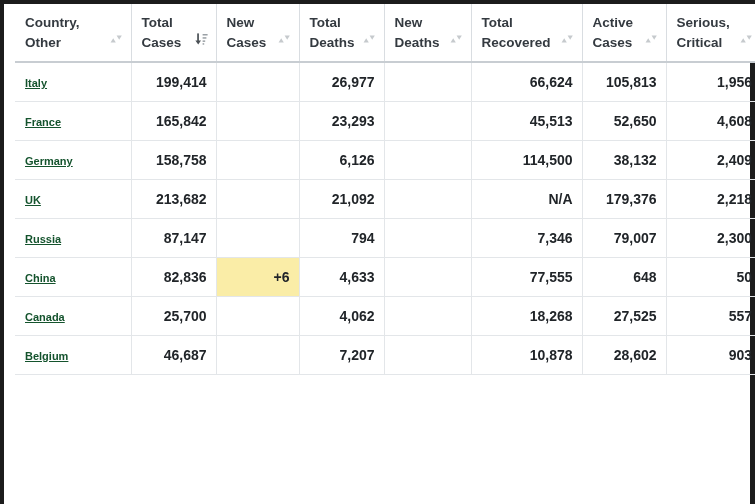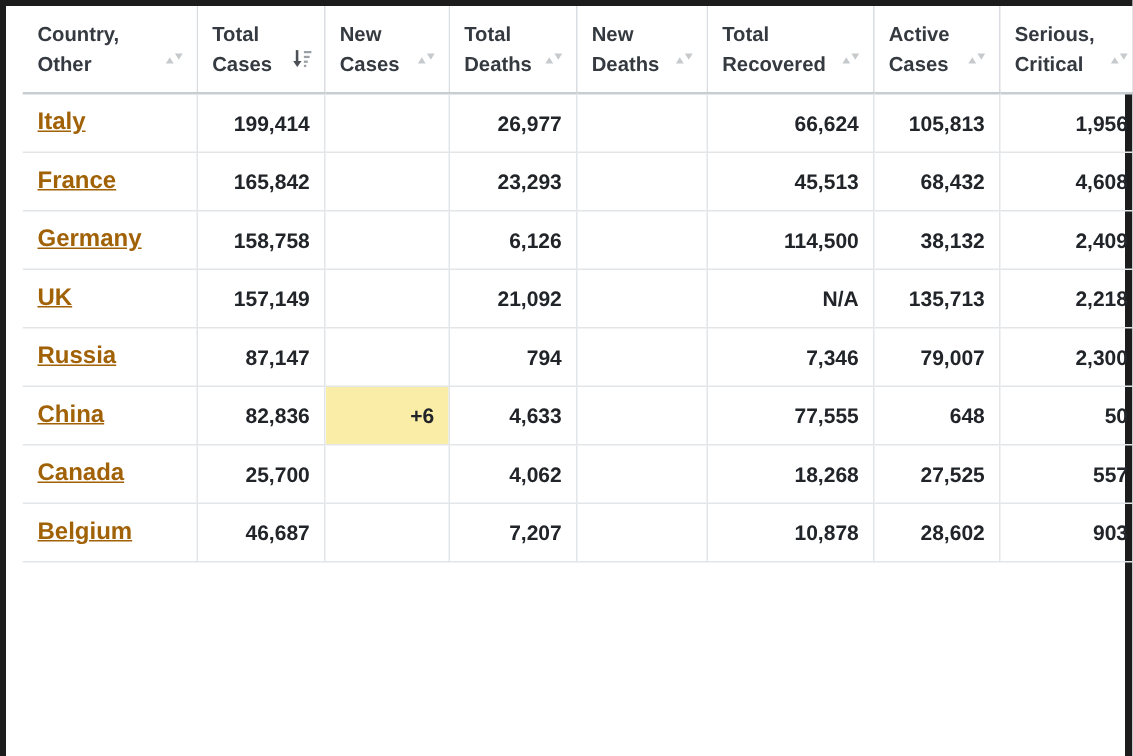--- a/index.html
+++ b/index.html
@@ -109,24 +109,24 @@
     white-space: nowrap;
     overflow: hidden;
   }
   tbody td:last-child { border-right: none; }
 
   td.country-cell {
     text-align: left;
     font-weight: normal;
   }
   a.country-link {
-    color: #a16207;
+    color: #14532d;
     text-decoration: underline;
     font-weight: bold;
-    font-size: 16px;
+    font-size: 11px;
   }
 
   td.hl-new-cases {
     background: #faeda7;
   }
 
   
   col.c-country   { width: 116px; }
   col.c-total-cases { width: 85px; }
   col.c-new-cases { width: 83px; }
@@ -281,41 +281,41 @@
             <td>105,813</td>
             <td>1,956</td>
           </tr>
           <tr>
             <td class="country-cell"><a class="country-link" href="#">France</a></td>
             <td>165,842</td>
             <td></td>
             <td>23,293</td>
             <td></td>
             <td>45,513</td>
-            <td>68,432</td>
+            <td>52,650</td>
             <td>4,608</td>
           </tr>
           <tr>
             <td class="country-cell"><a class="country-link" href="#">Germany</a></td>
             <td>158,758</td>
             <td></td>
             <td>6,126</td>
             <td></td>
             <td>114,500</td>
             <td>38,132</td>
             <td>2,409</td>
           </tr>
           <tr>
             <td class="country-cell"><a class="country-link" href="#">UK</a></td>
-            <td>157,149</td>
+            <td>213,682</td>
             <td></td>
             <td>21,092</td>
             <td></td>
             <td>N/A</td>
-            <td>135,713</td>
+            <td>179,376</td>
             <td>2,218</td>
           </tr>
           <tr>
             <td class="country-cell"><a class="country-link" href="#">Russia</a></td>
             <td>87,147</td>
             <td></td>
             <td>794</td>
             <td></td>
             <td>7,346</td>
             <td>79,007</td>

